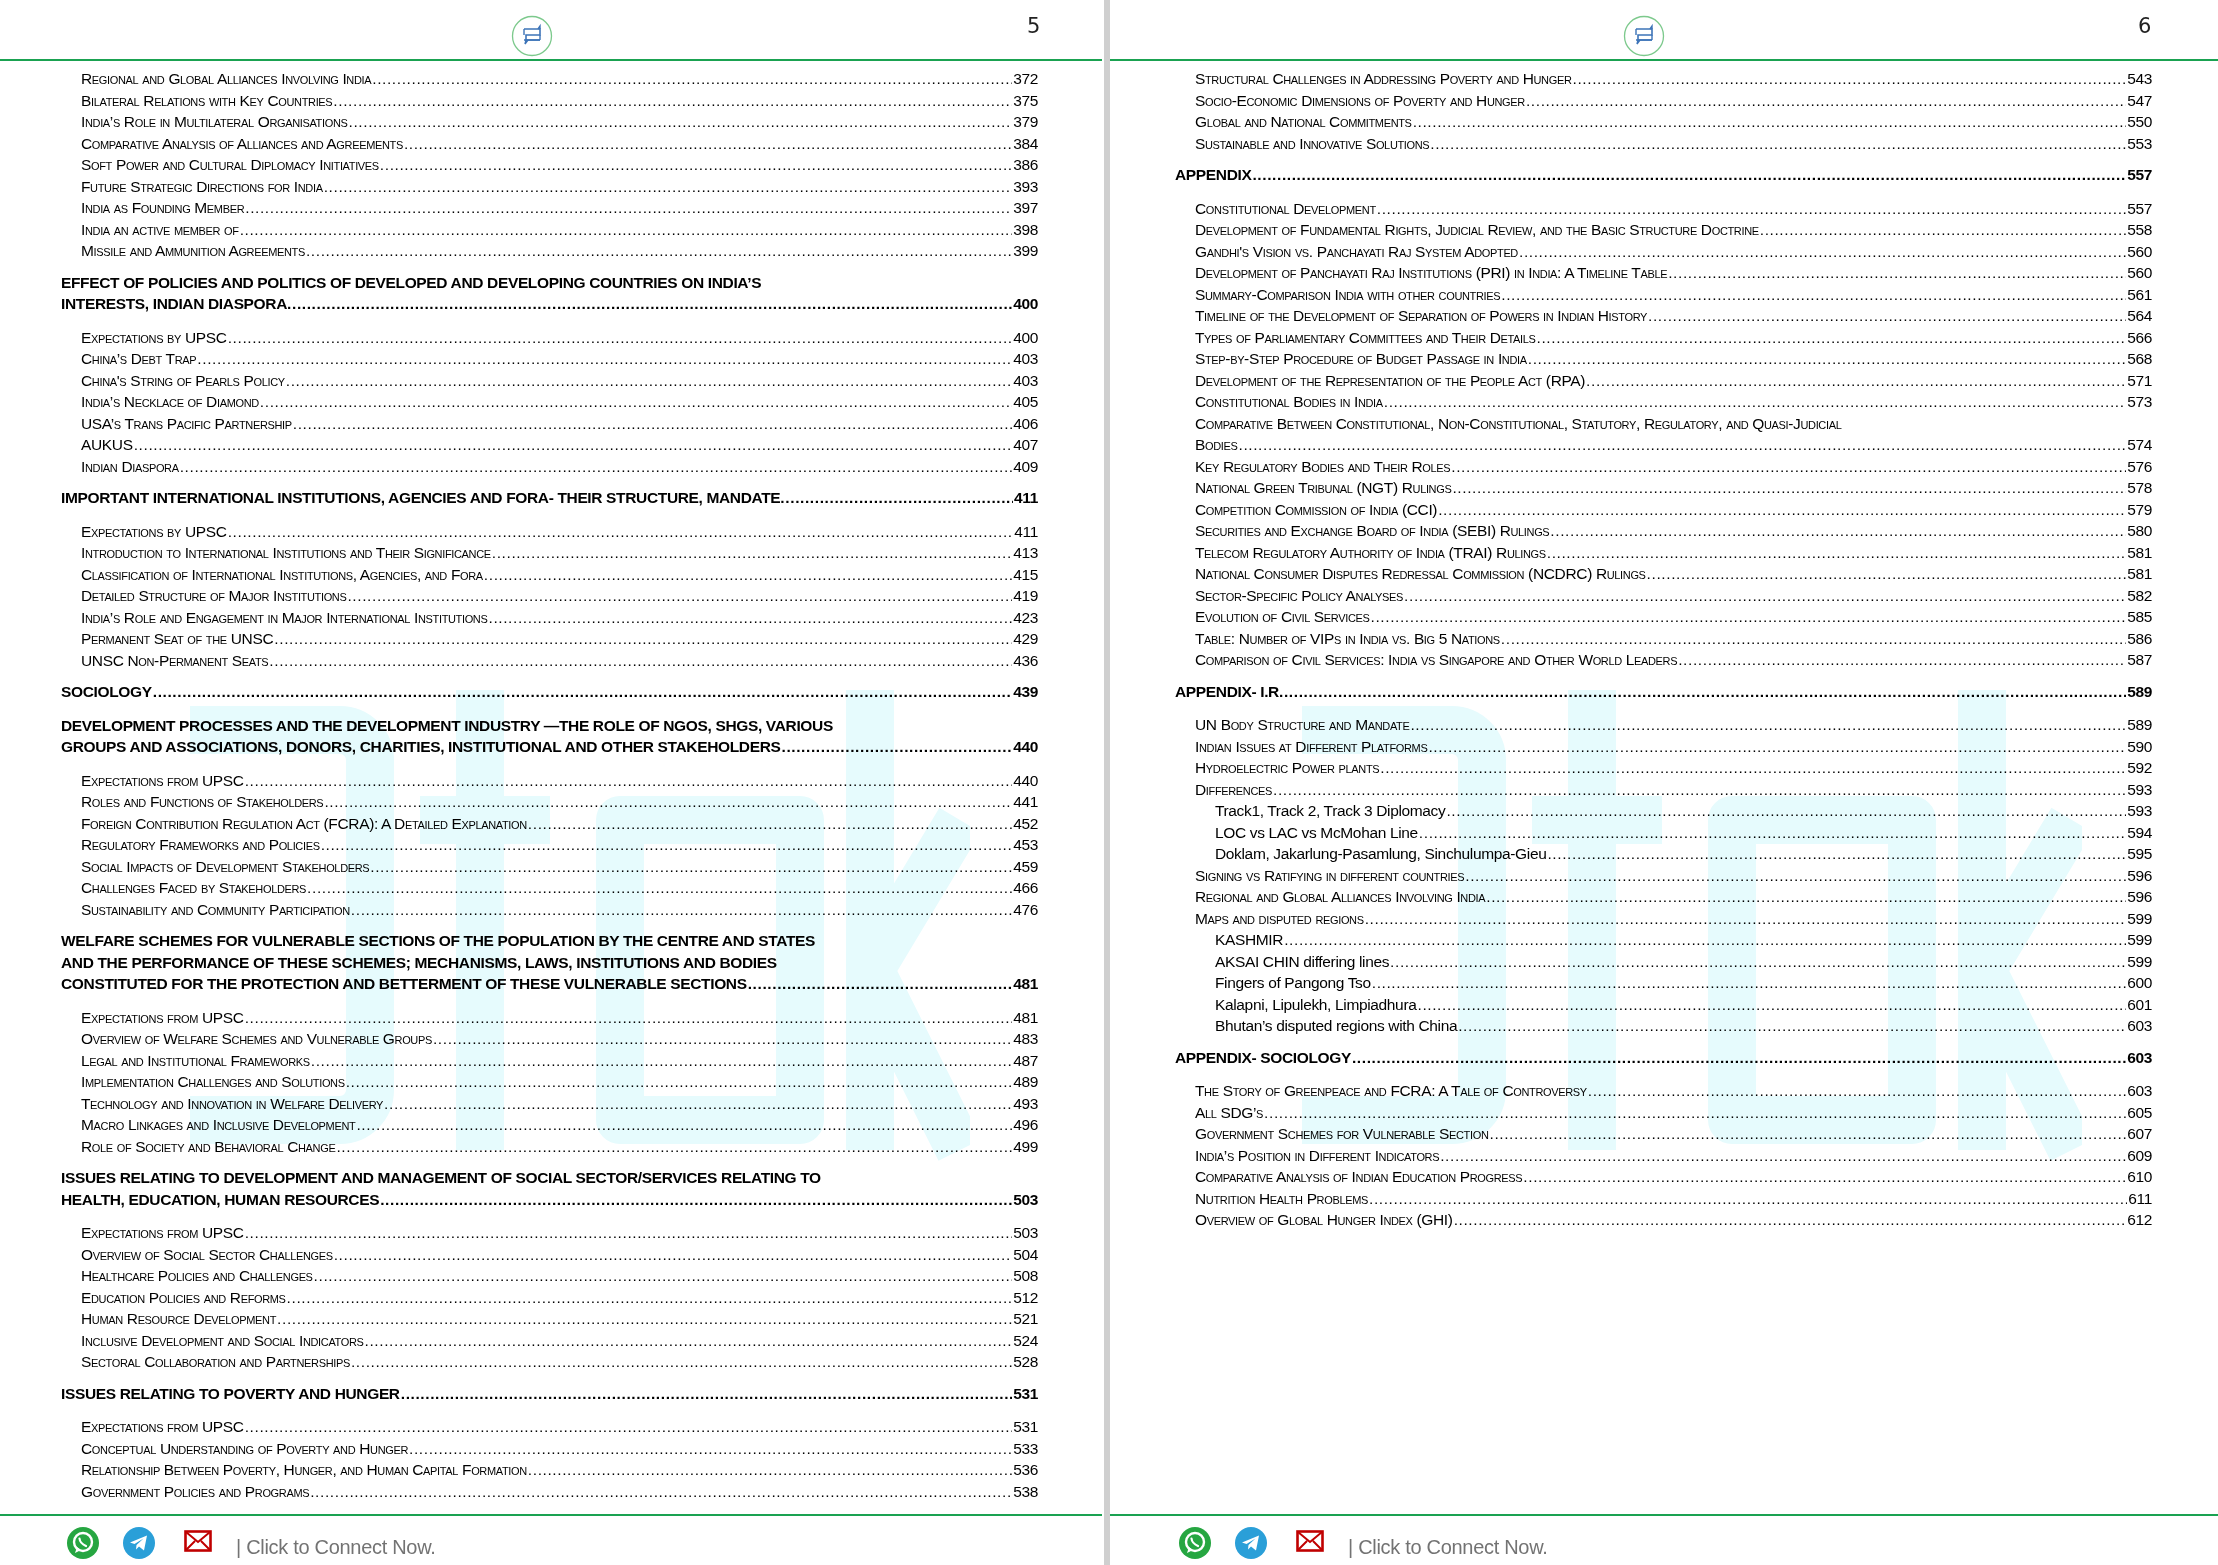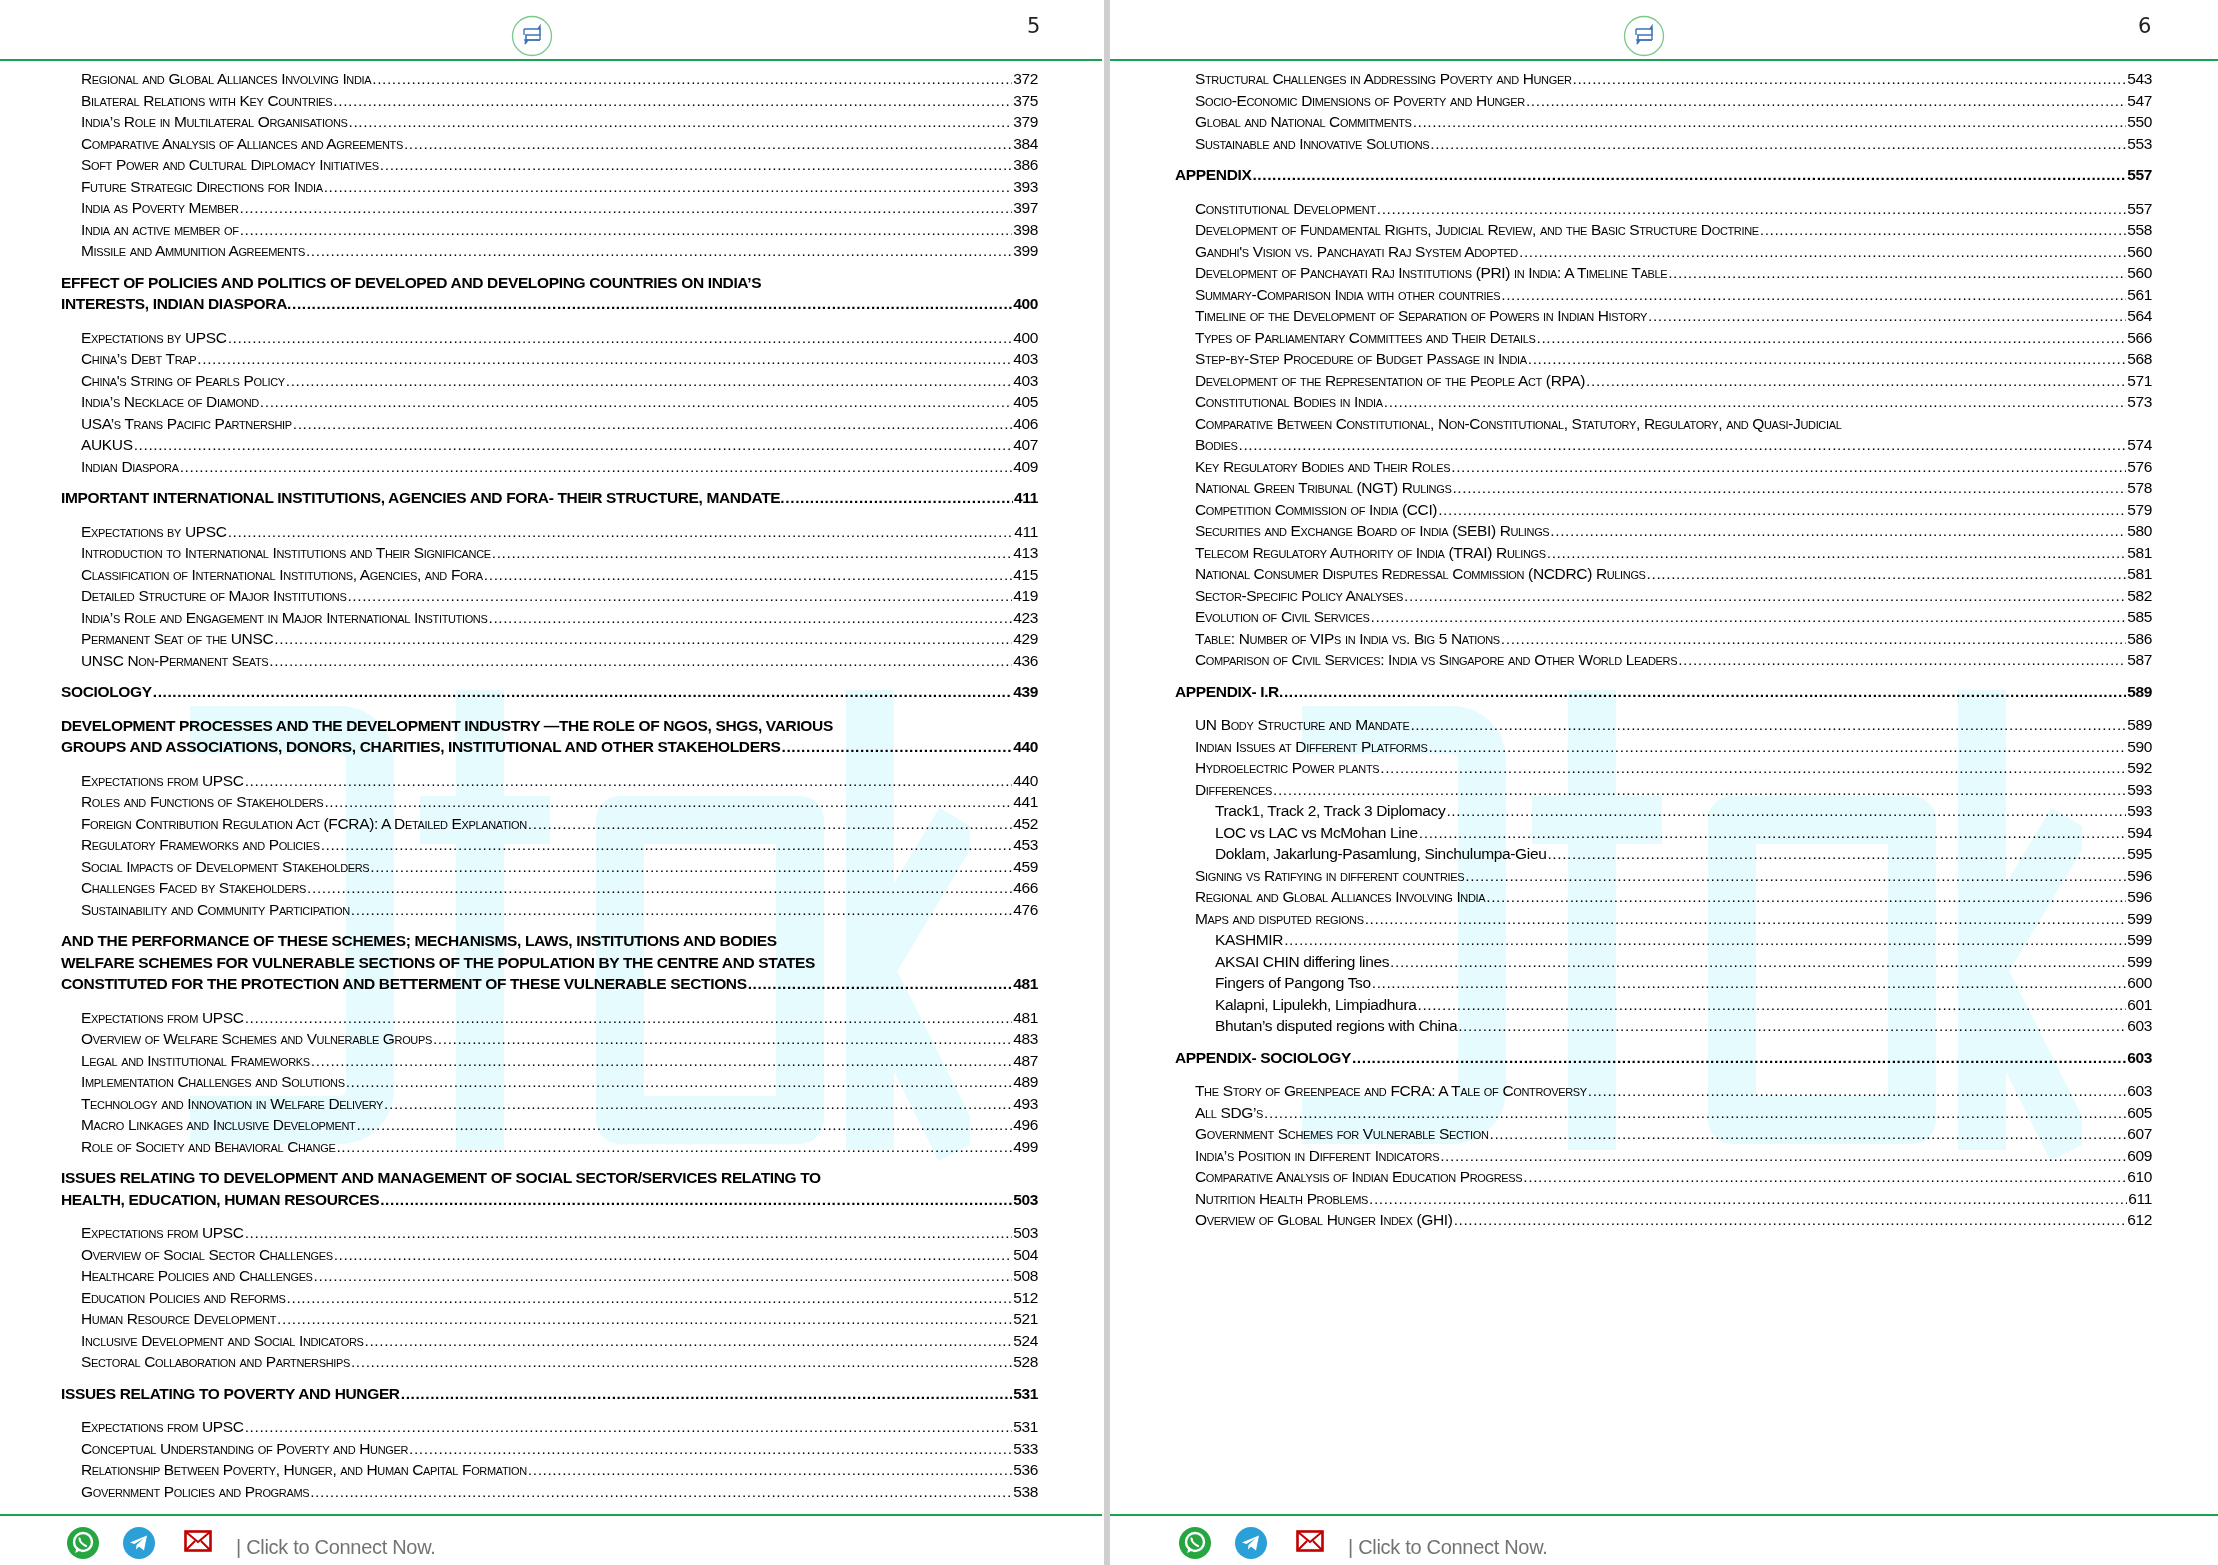--- a/index.html
+++ b/index.html
@@ -100,21 +100,21 @@
         <span class="label">Soft Power and Cultural Diplomacy Initiatives</span>
         <span class="dots"></span>
         <span class="pg">386</span>
       </div>
       <div class="row item">
         <span class="label">Future Strategic Directions for India</span>
         <span class="dots"></span>
         <span class="pg">393</span>
       </div>
       <div class="row item">
-        <span class="label">India as Poverty Member</span>
+        <span class="label">India as Founding Member</span>
         <span class="dots"></span>
         <span class="pg">397</span>
       </div>
       <div class="row item">
         <span class="label">India an active member of</span>
         <span class="dots"></span>
         <span class="pg">398</span>
       </div>
       <div class="row item">
         <span class="label">Missile and Ammunition Agreements</span>
@@ -250,22 +250,22 @@
         <span class="label">Challenges Faced by Stakeholders</span>
         <span class="dots"></span>
         <span class="pg">466</span>
       </div>
       <div class="row item">
         <span class="label">Sustainability and Community Participation</span>
         <span class="dots"></span>
         <span class="pg">476</span>
       </div>
       <div class="head">
+        <div class="line">WELFARE SCHEMES FOR VULNERABLE SECTIONS OF THE POPULATION BY THE CENTRE AND STATES</div>
         <div class="line">AND THE PERFORMANCE OF THESE SCHEMES; MECHANISMS, LAWS, INSTITUTIONS AND BODIES</div>
-        <div class="line">WELFARE SCHEMES FOR VULNERABLE SECTIONS OF THE POPULATION BY THE CENTRE AND STATES</div>
         <div class="row ">
           <span class="label">CONSTITUTED FOR THE PROTECTION AND BETTERMENT OF THESE VULNERABLE SECTIONS</span>
           <span class="dots"></span>
           <span class="pg">481</span>
         </div>
       </div>
       <div class="row item">
         <span class="label">Expectations from UPSC</span>
         <span class="dots"></span>
         <span class="pg">481</span>

